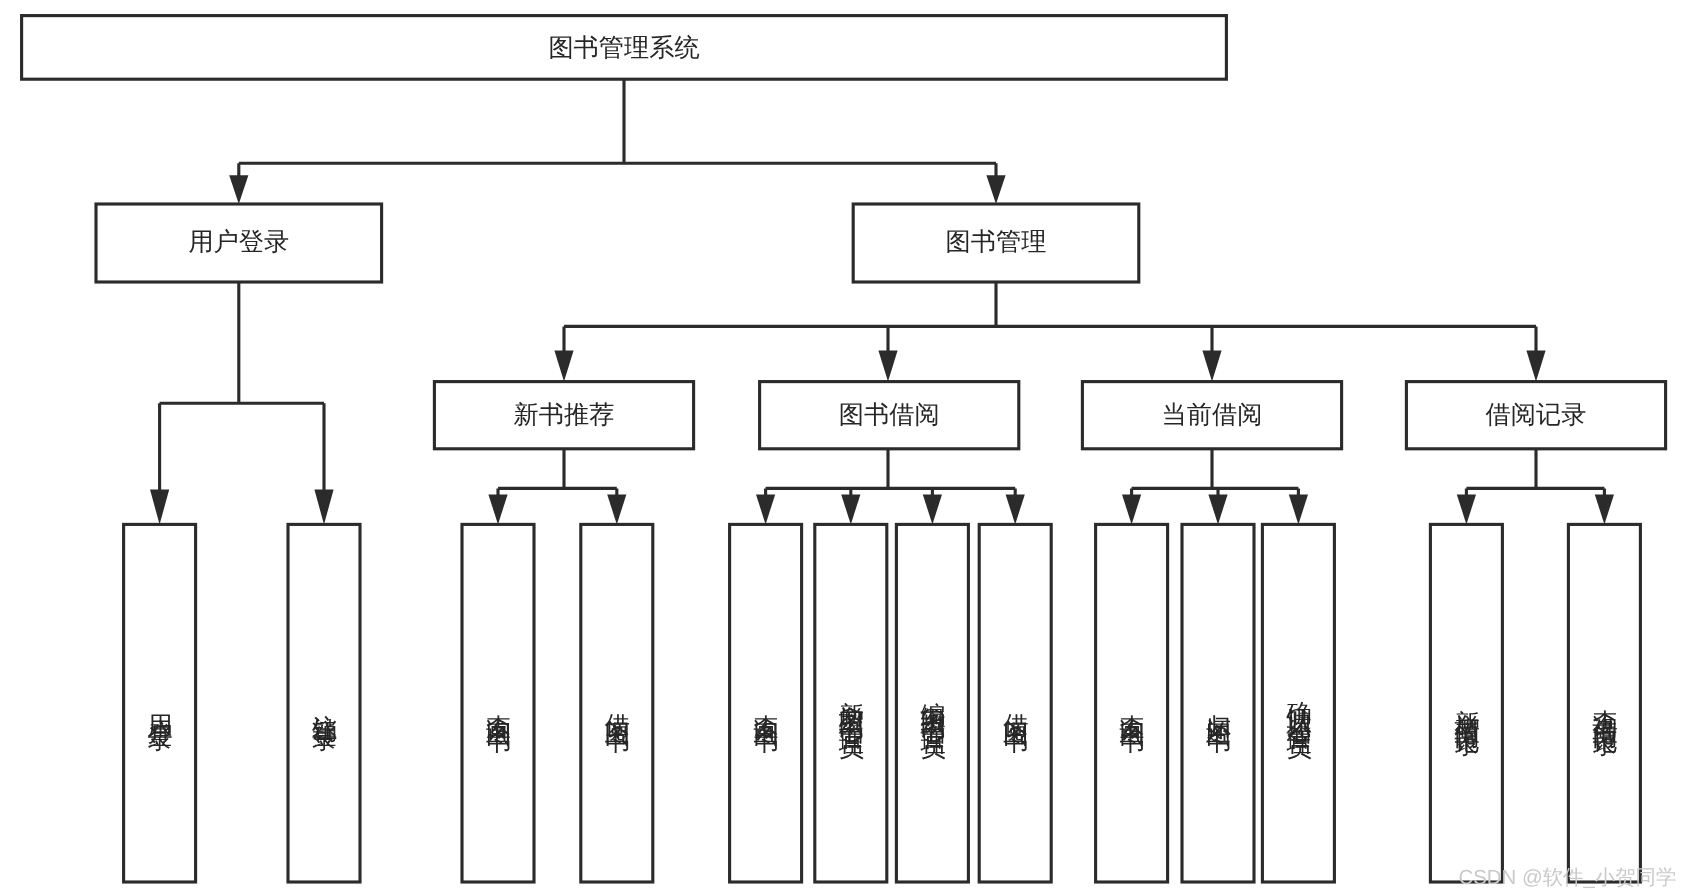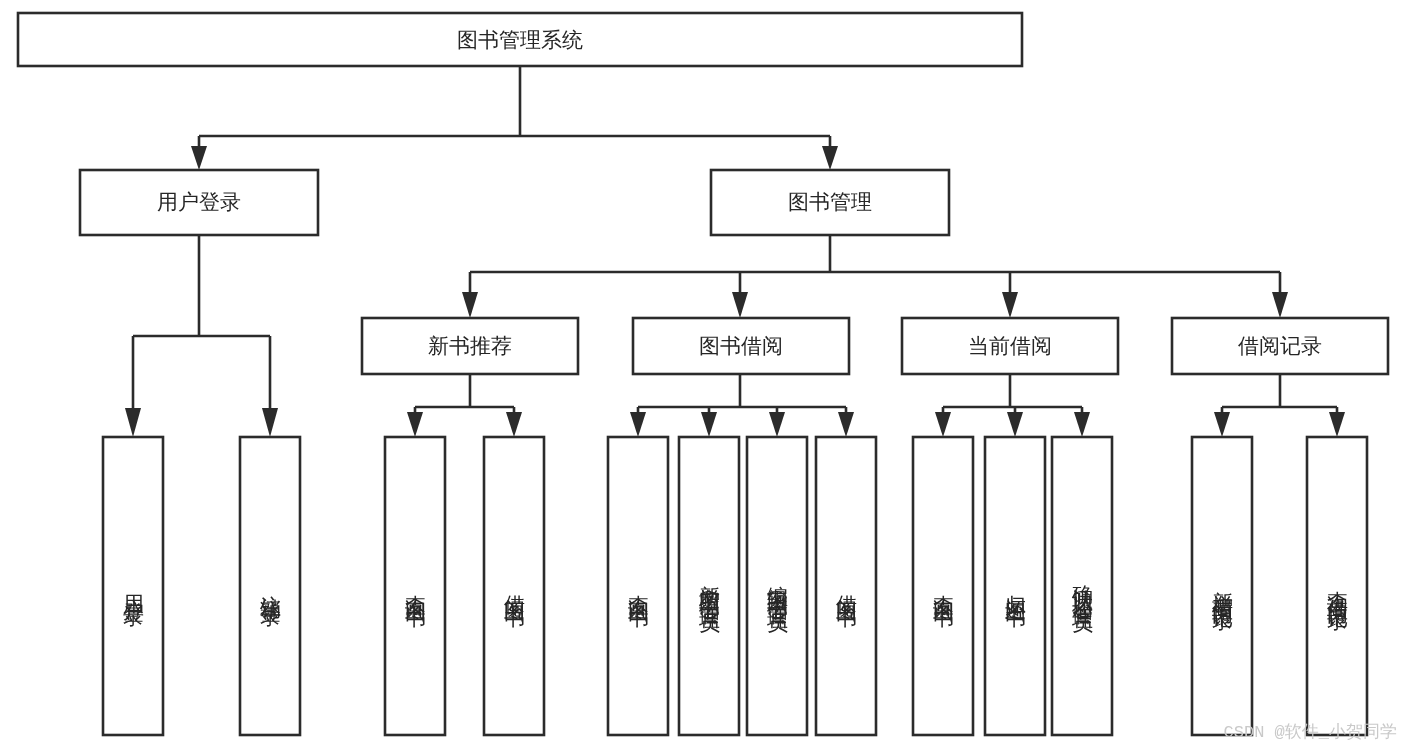--- a/index.html
+++ b/index.html
@@ -46,21 +46,21 @@
   .arrow-head {
     fill: #2b2b2b;
     stroke: none;
   }
   .watermark {
     position: absolute;
     right: 8px;
     bottom: 4px;
     color: #c9c9c9;
     font-size: 17px;
-    font-family: Liberation Mono, monospace;
+    font-family: Liberation Sans, sans-serif;
     white-space: nowrap;
     user-select: none;
   }
   .vert-fo {
     overflow: visible;
   }
   .vert-text-wrap {
     width: 100%;
     height: 100%;
     display: flex;

